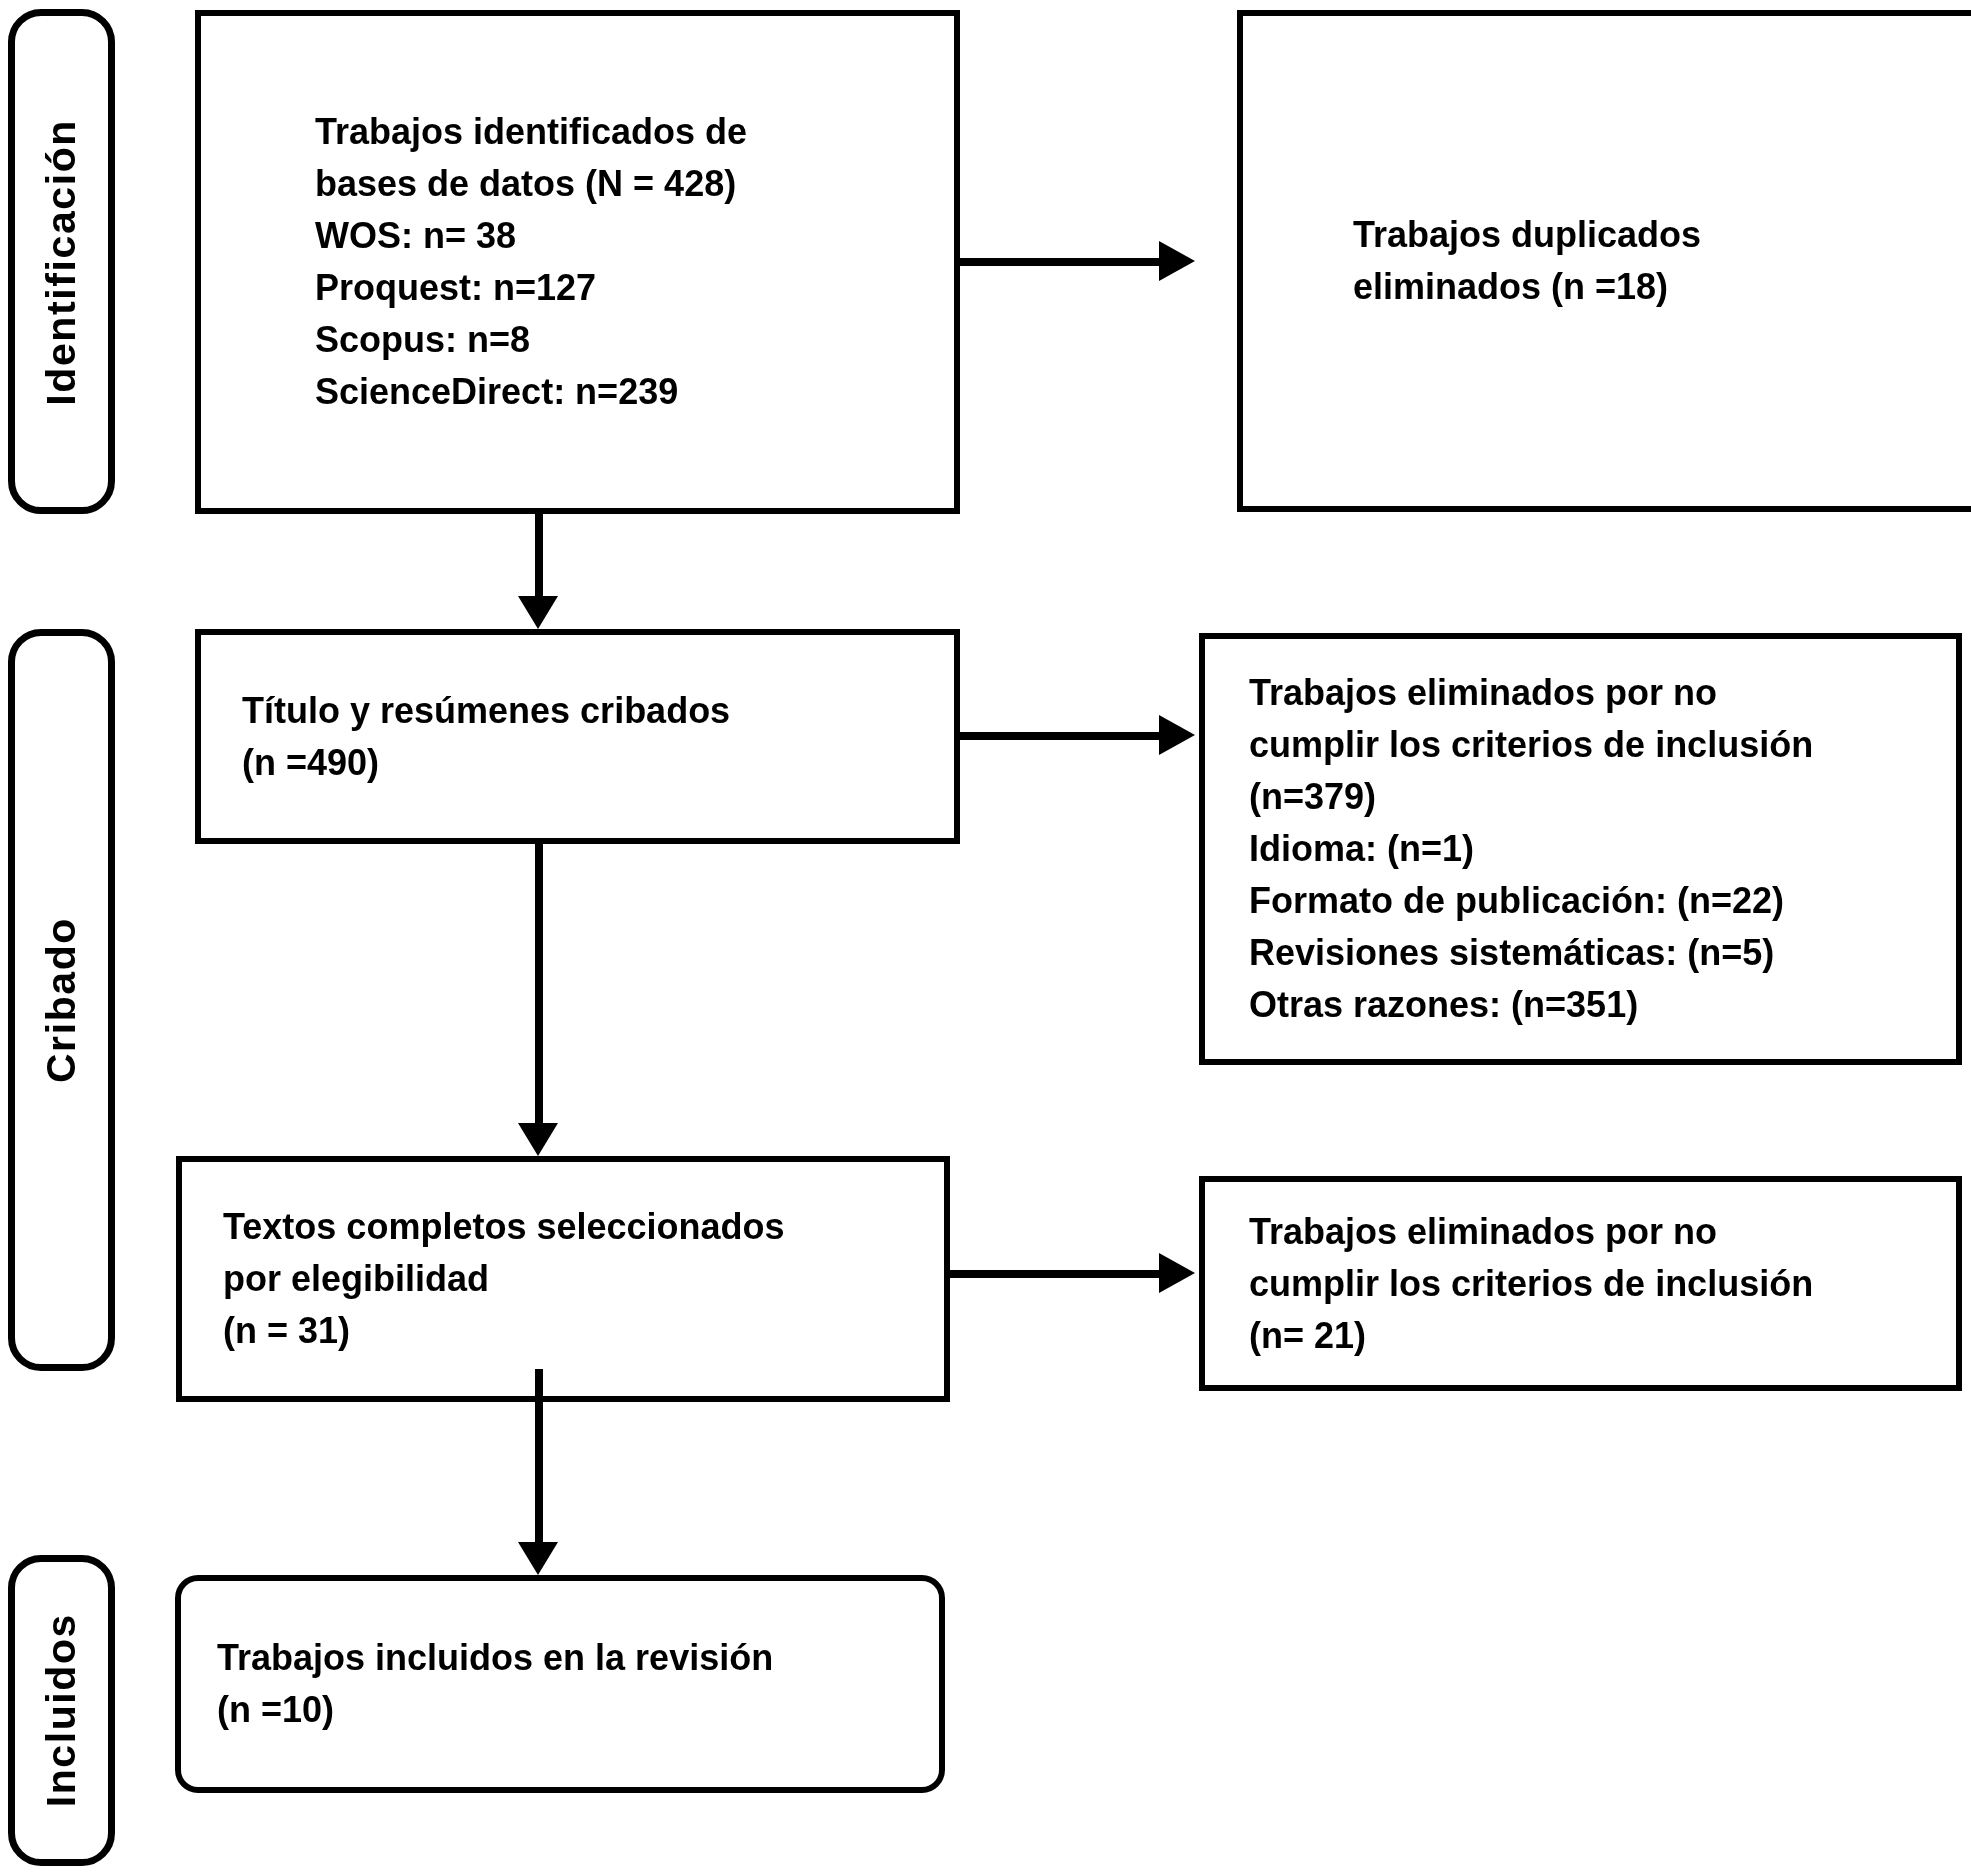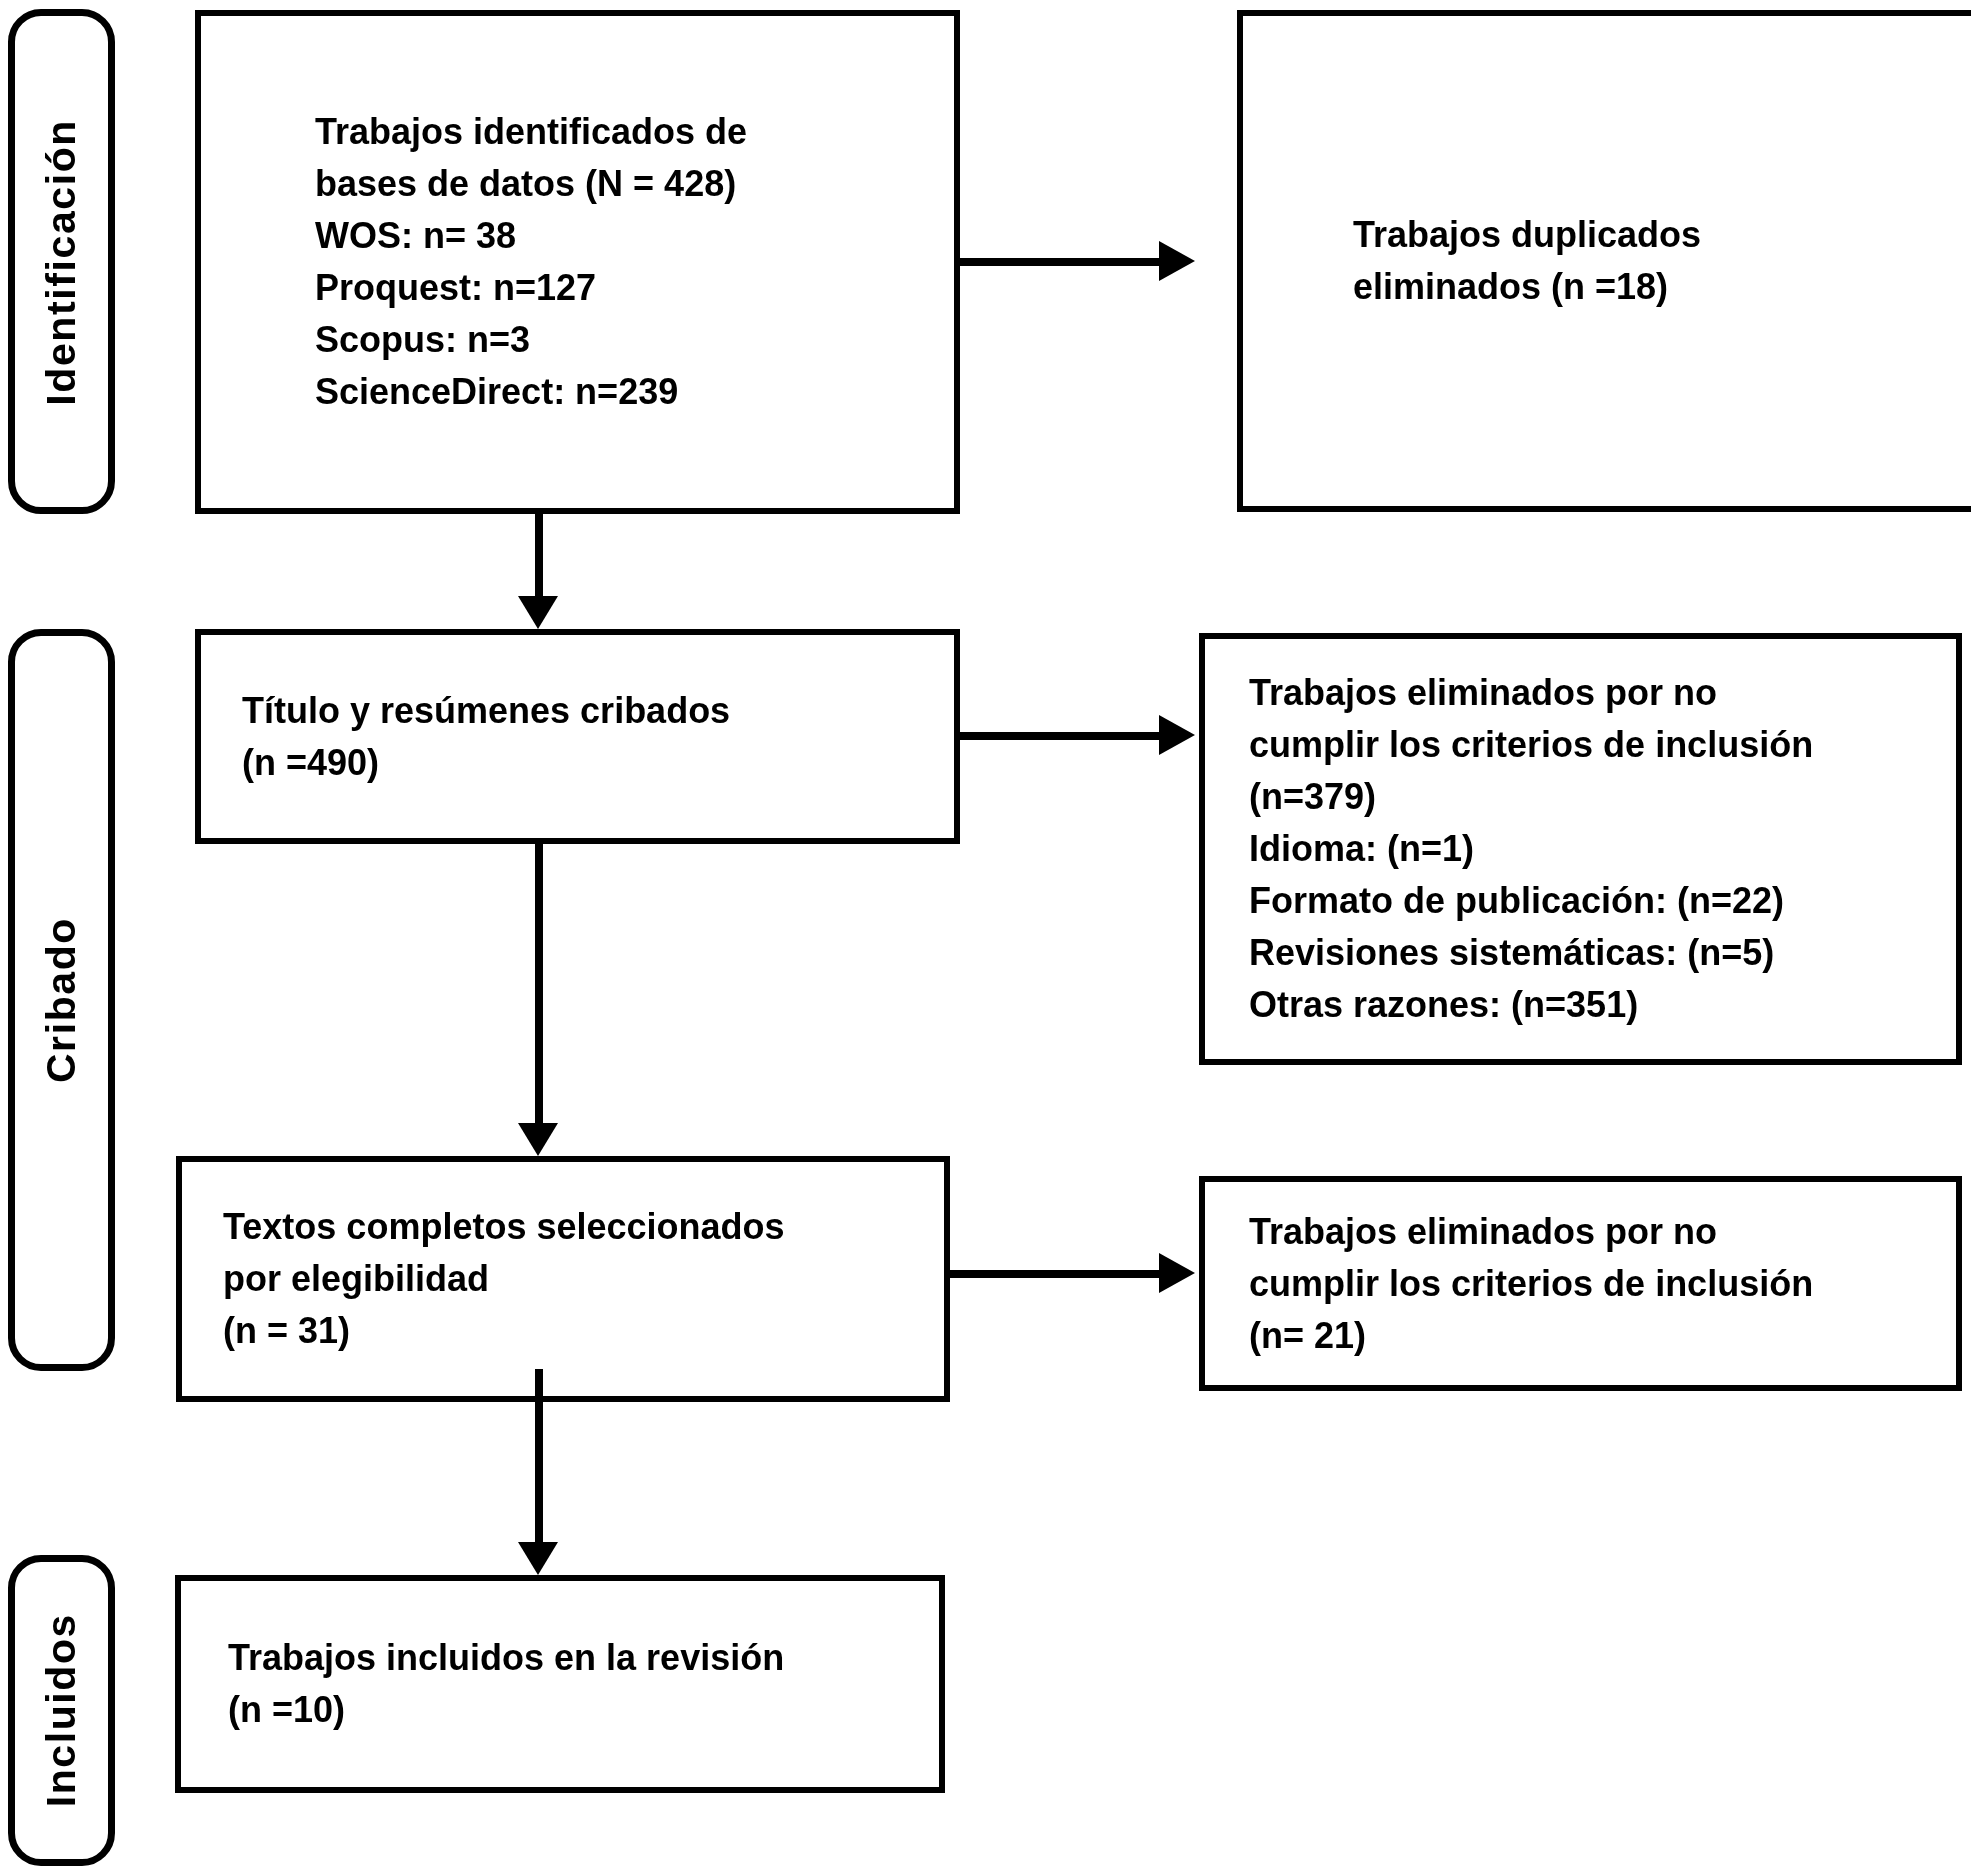--- a/index.html
+++ b/index.html
@@ -90,21 +90,21 @@
 
   <div class="pill" style="left:7.9px; top:1555px; width:107px; height:311px;">
     <span class="vtext">Incluidos</span>
   </div>
 
   <div class="box" style="left:195px; top:10.2px; width:765px; height:504px; padding-left:114px;">
     <div class="line">Trabajos identificados de</div>
     <div class="line">bases de datos (N = 428)</div>
     <div class="line">WOS: n= 38</div>
     <div class="line">Proquest: n=127</div>
-    <div class="line">Scopus: n=3</div>
+    <div class="line">Scopus: n=8</div>
     <div class="line">ScienceDirect: n=239</div>
   </div>
 
   <div class="box" style="left:1197px; top:10.2px; width:764px; height:502px; padding-left:110px;margin-left:40px;">
     <div class="line">Trabajos duplicados</div>
     <div class="line">eliminados (n =18)</div>
   </div>
 
   <div class="box" style="left:195px; top:629px; width:765px; height:215px; padding-left:41px;">
     <div class="line">Título y resúmenes cribados</div>
@@ -126,21 +126,21 @@
     <div class="line">por elegibilidad</div>
     <div class="line">(n = 31)</div>
   </div>
 
   <div class="box" style="left:1199px; top:1176px; width:763px; height:215px; padding-left:44px;">
     <div class="line">Trabajos eliminados por no</div>
     <div class="line">cumplir los criterios de inclusión</div>
     <div class="line">(n= 21)</div>
   </div>
 
-  <div class="box" style="left:175px; top:1575px; width:770px; height:218px; padding-left:47px;">
+  <div class="box" style="left:175px; top:1575px; width:770px; height:218px; padding-left:36px;border-radius:23px;">
     <div class="line">Trabajos incluidos en la revisión</div>
     <div class="line">(n =10)</div>
   </div>
 
   <div class="hline" style="left:960px; top:258px; width:204px;"></div>
   <div class="head-right" style="left:1159px; top:241px;"></div>
 
   <div class="vline" style="left:535px; top:513px; height:88px;"></div>
   <div class="head-down" style="left:518px; top:596px;"></div>
 

